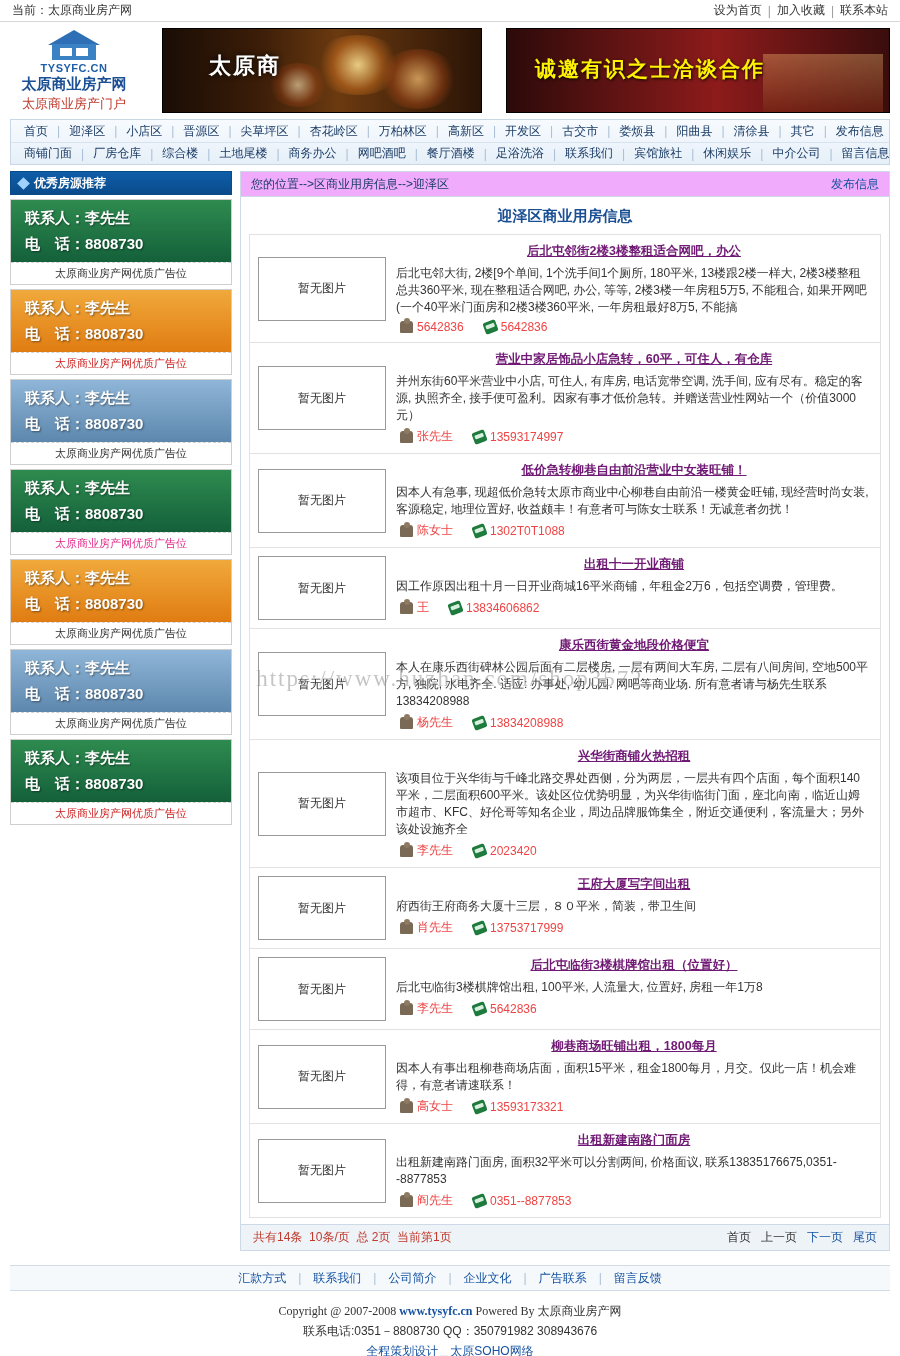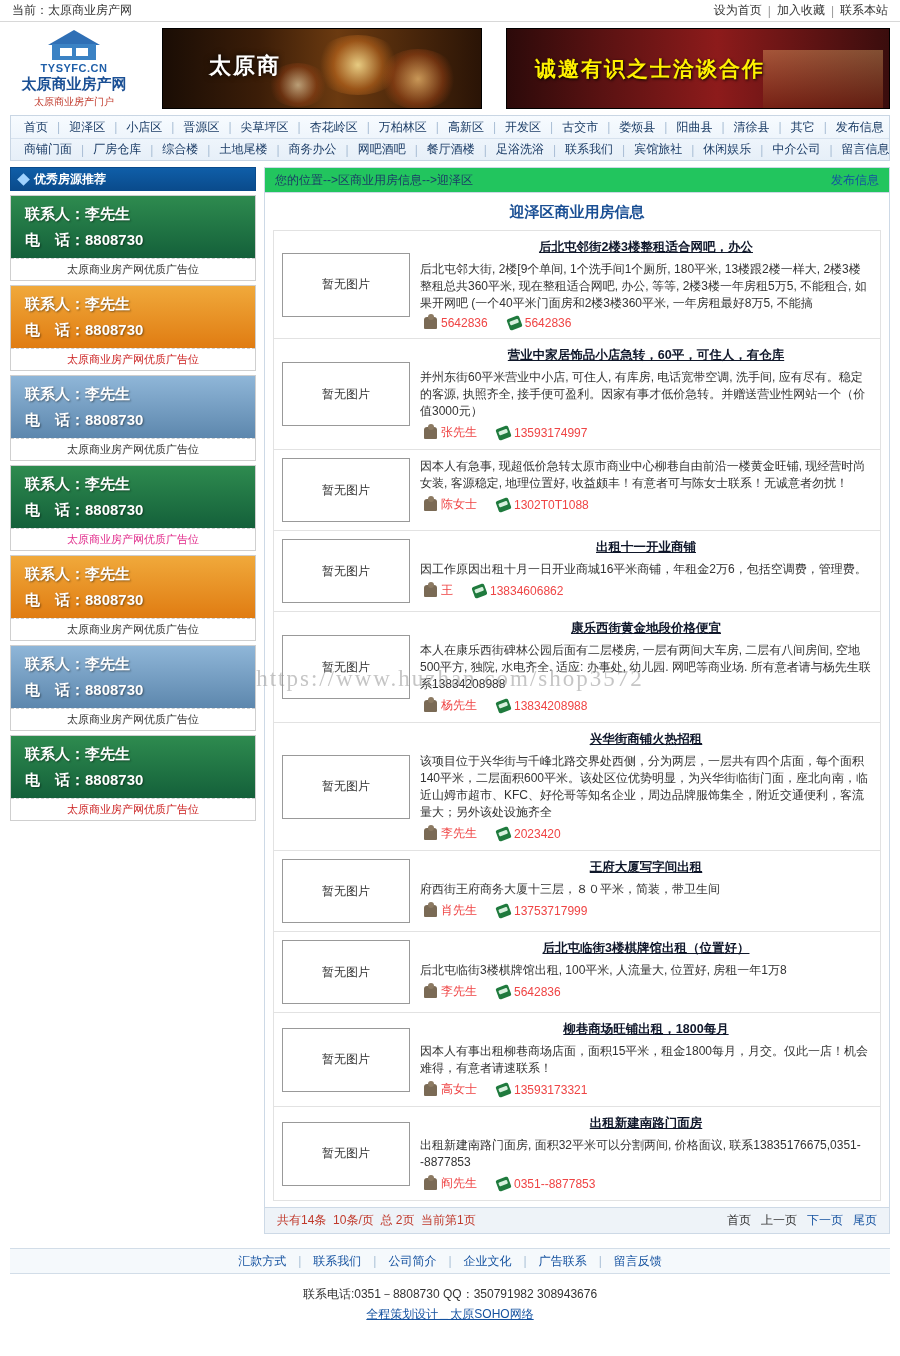--- a/index.html
+++ b/index.html
@@ -67,21 +67,21 @@
   }
   .logo-tag {
     font-size: 11px; color: #1f5fa9; font-weight: bold;
     letter-spacing: .5px; margin-top: -2px;
   }
   .logo-name {
     font-size: 15px; font-weight: bold; color: #1a4f94;
     margin-top: 1px;
   }
   .logo-sub {
-    font-size: 10px; color: #c0392b; margin-top: 1px;
+    font-size: 13px; color: #c0392b; margin-top: 1px;
   }
   .banner1 {
     width: 320px;
     background: linear-gradient(90deg,#1a0d05 0%, #3b1d08 30%, #6b3a10 55%, #2a1406 100%);
     position: relative;
     overflow: hidden;
     border: 1px solid #000;
   }
   .banner1 .fw {
     position: absolute; border-radius: 50%;
@@ -129,21 +129,21 @@
   }
   .navrow .vline { color: #a8bdd4; }
 
   
   .main {
     display: flex;
     gap: 8px;
     padding: 6px 10px 0 10px;
     align-items: flex-start;
   }
-  .left-col { width: 246px; }
+  .left-col { width: 222px; }
   .right-col { flex: 1; }
 
   .panel-head {
     background: linear-gradient(180deg,#0f5ea8,#0a4b8c);
     color: #fff;
     height: 24px;
     display: flex; align-items: center;
     padding: 0 8px;
     font-size: 12px; font-weight: bold;
     border: 1px solid #0a4b8c;
@@ -179,21 +179,21 @@
     padding: 3px 0 1px 0;
     border-top: 1px dashed #d0d0d0;
   }
   .cap-dark { color: #333; }
   .cap-red { color: #cc2222; }
   .cap-pink { color: #e12a8a; }
 
   
   .crumb {
     border: 1px solid #cdd9e6;
-    background: #22c55e;
+    background: #f0abfc;
     height: 26px;
     display: flex; align-items: center;
     padding: 12px 10px;
     font-size: 12px;
     color: #1b3c66;
   }
   .crumb .pub { margin-left: auto; color: #1552a0; text-decoration: none; }
   .list-box {
     border: 1px solid #cdd9e6;
     border-top: none;
@@ -223,21 +223,21 @@
     display: flex; align-items: center; justify-content: center;
     color: #333;
     font-size: 12px;
     background: #fff;
     flex: 0 0 128px;
     align-self: center;
   }
   .row-body { flex: 1; min-width: 0; }
   .row-title {
     text-align: center;
-    color: #0f172a;
+    color: #701a75;
     font-weight: bold;
     font-size: 12.5px;
     text-decoration: underline;
     display: block;
     margin-bottom: 5px;
   }
   .row-desc {
     color: #333;
     line-height: 17px;
     font-size: 12px;
@@ -536,20 +536,21 @@
                     <span class="ic ic-phone"></span>
                     <span>13593174997</span>
                   </span>
               </div>
             </div>
           </div>
 
           <div class="row">
             <div class="thumb">暂无图片</div>
             <div class="row-body">
+              <a href="#" class="row-title">低价急转柳巷自由前沿营业中女装旺铺！</a>
               <div class="row-desc">因本人有急事, 现超低价急转太原市商业中心柳巷自由前沿一楼黄金旺铺, 现经营时尚女装, 客源稳定, 地理位置好, 收益颇丰！有意者可与陈女士联系！无诚意者勿扰！</div>
               <div class="row-meta">
                 <span class="mi">
                     <span class="ic ic-user"></span>
                     <span>陈女士</span>
                   </span>
                 <span class="mi">
                     <span class="ic ic-phone"></span>
                     <span>1302T0T1088</span>
                   </span>
@@ -710,17 +711,22 @@
     <a href="#">公司简介</a>
       <span class="vline">|</span>
     <a href="#">企业文化</a>
       <span class="vline">|</span>
     <a href="#">广告联系</a>
       <span class="vline">|</span>
     <a href="#">留言反馈</a>
   </div>
 
   <div class="footer">
+    <div class="cp">
+      <span>Copyright @ 2007-2008</span>
+      <a href="#">www.tysyfc.cn</a>
+      <span>Powered By 太原商业房产网</span>
+    </div>
     <div>联系电话:0351－8808730 QQ：350791982 308943676</div>
     <div><a href="#" class="link-blue">全程策划设计＿太原SOHO网络</a></div>
   </div>
 
 </div>
 
 </body></html>

